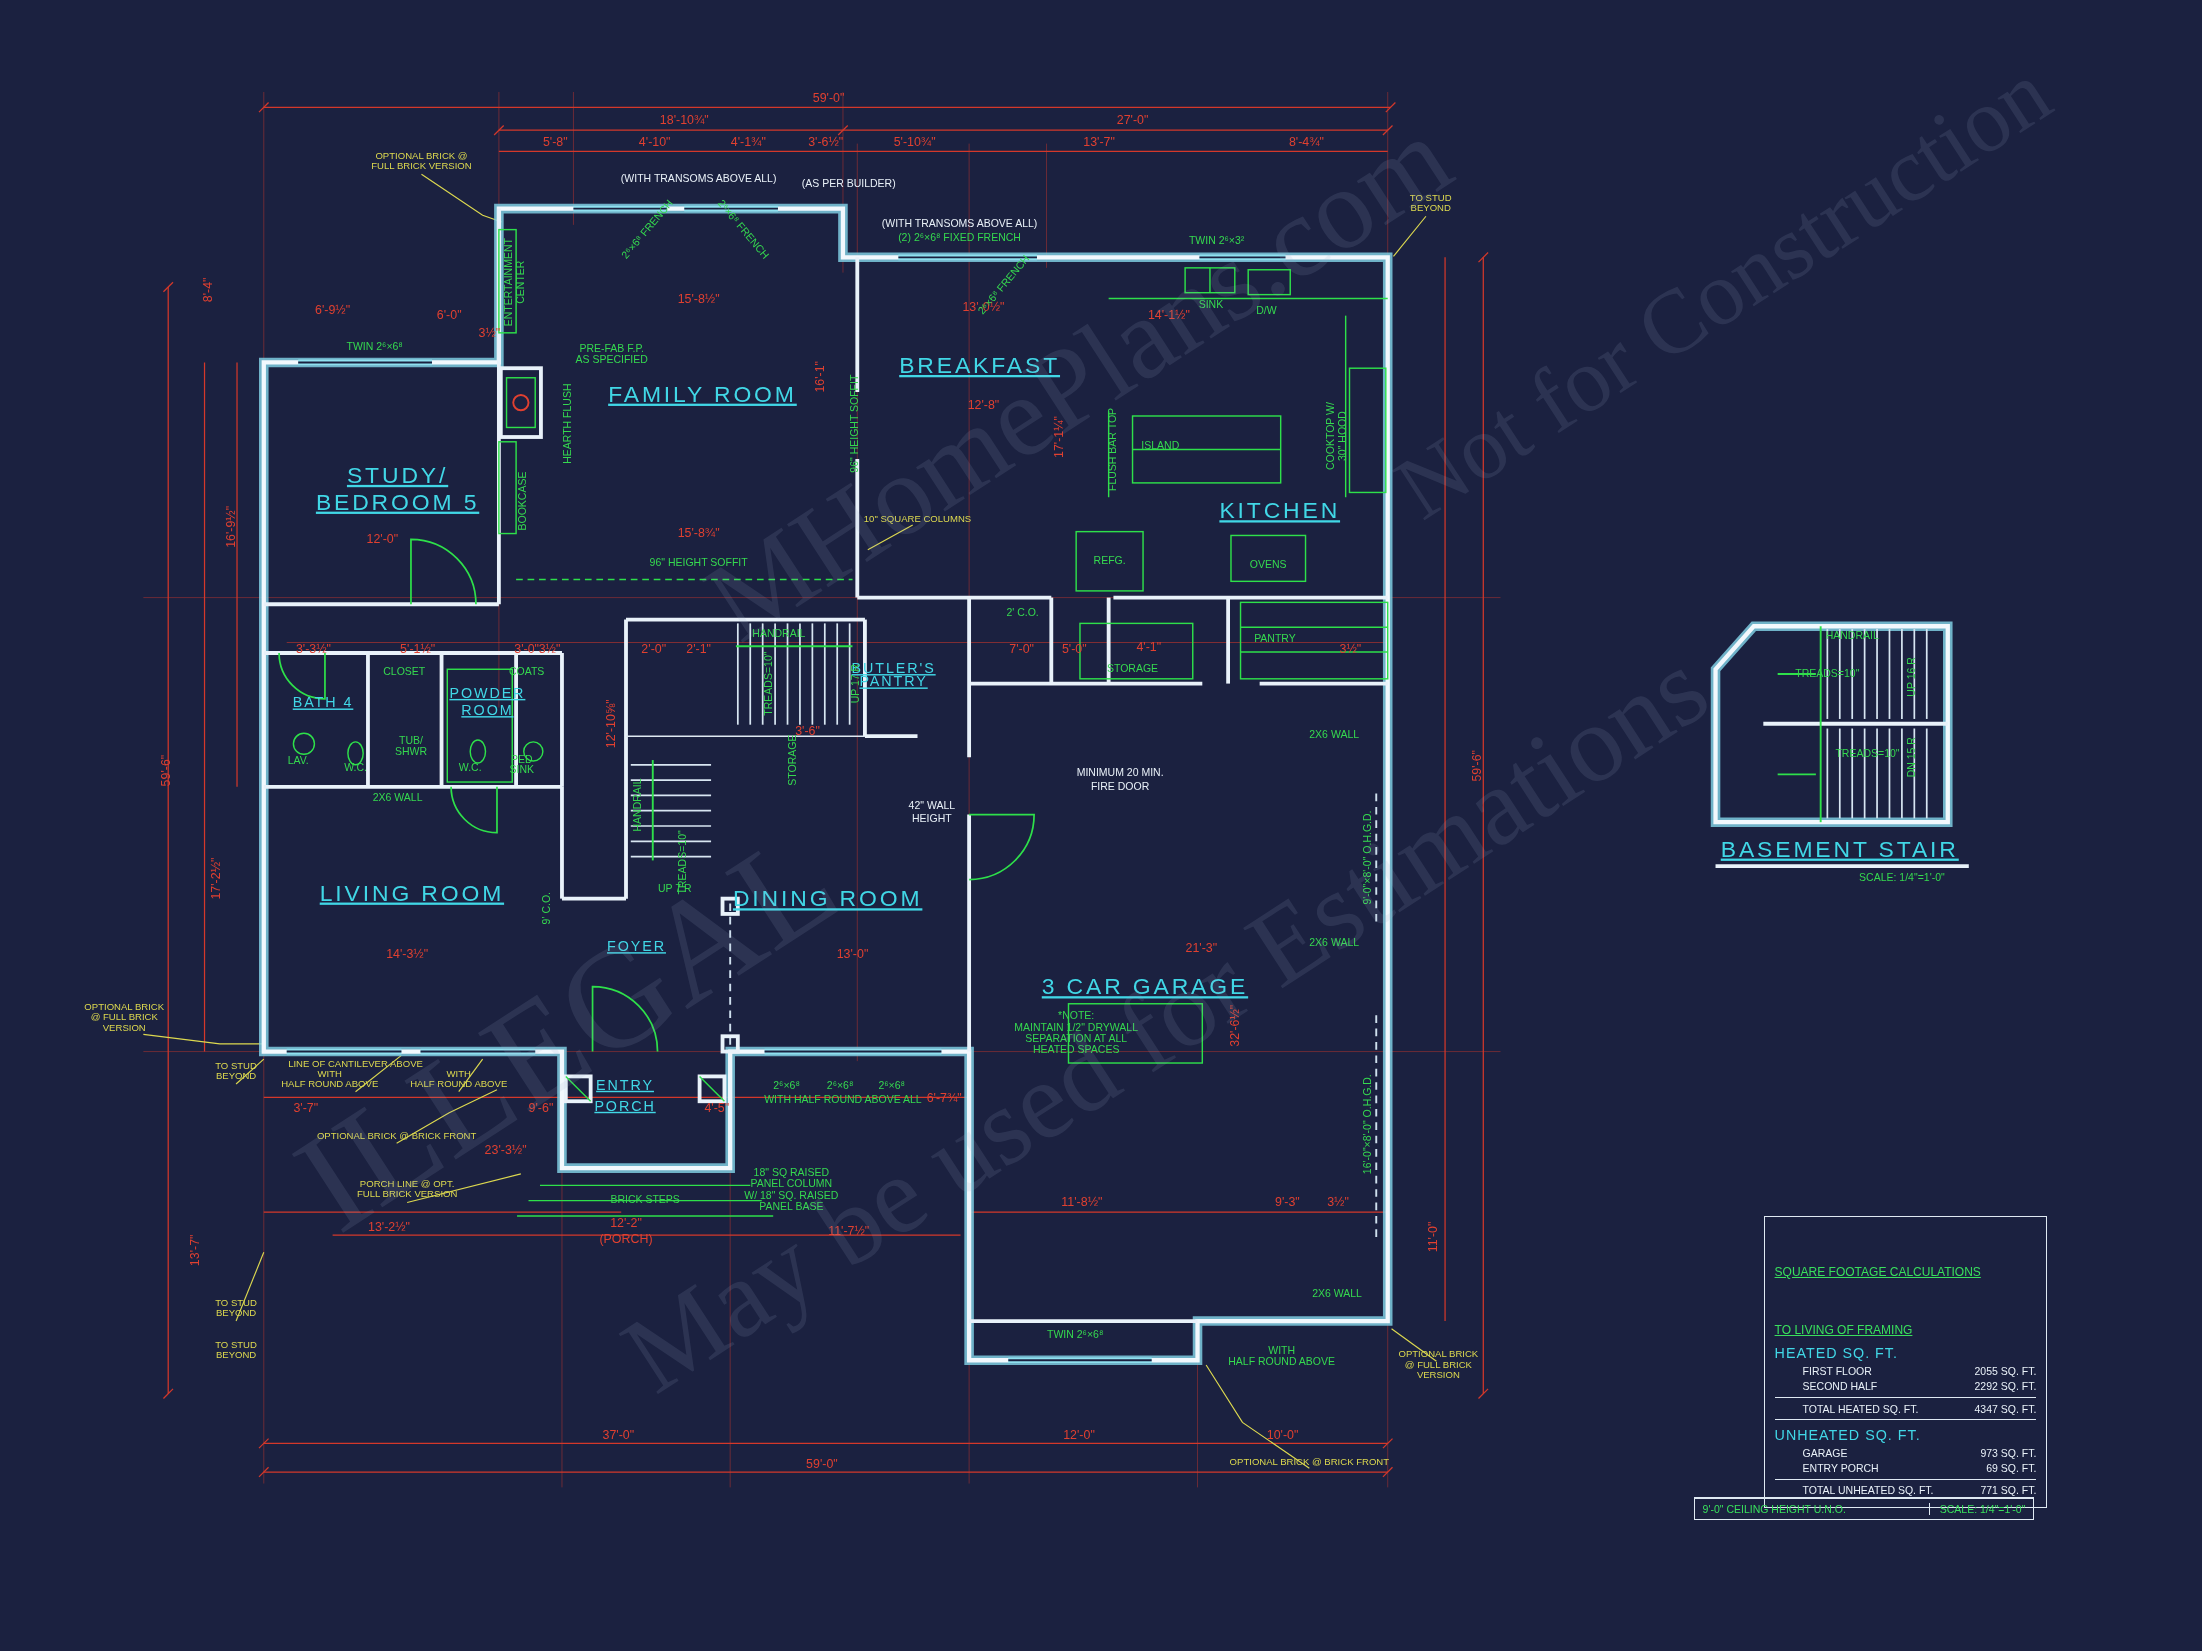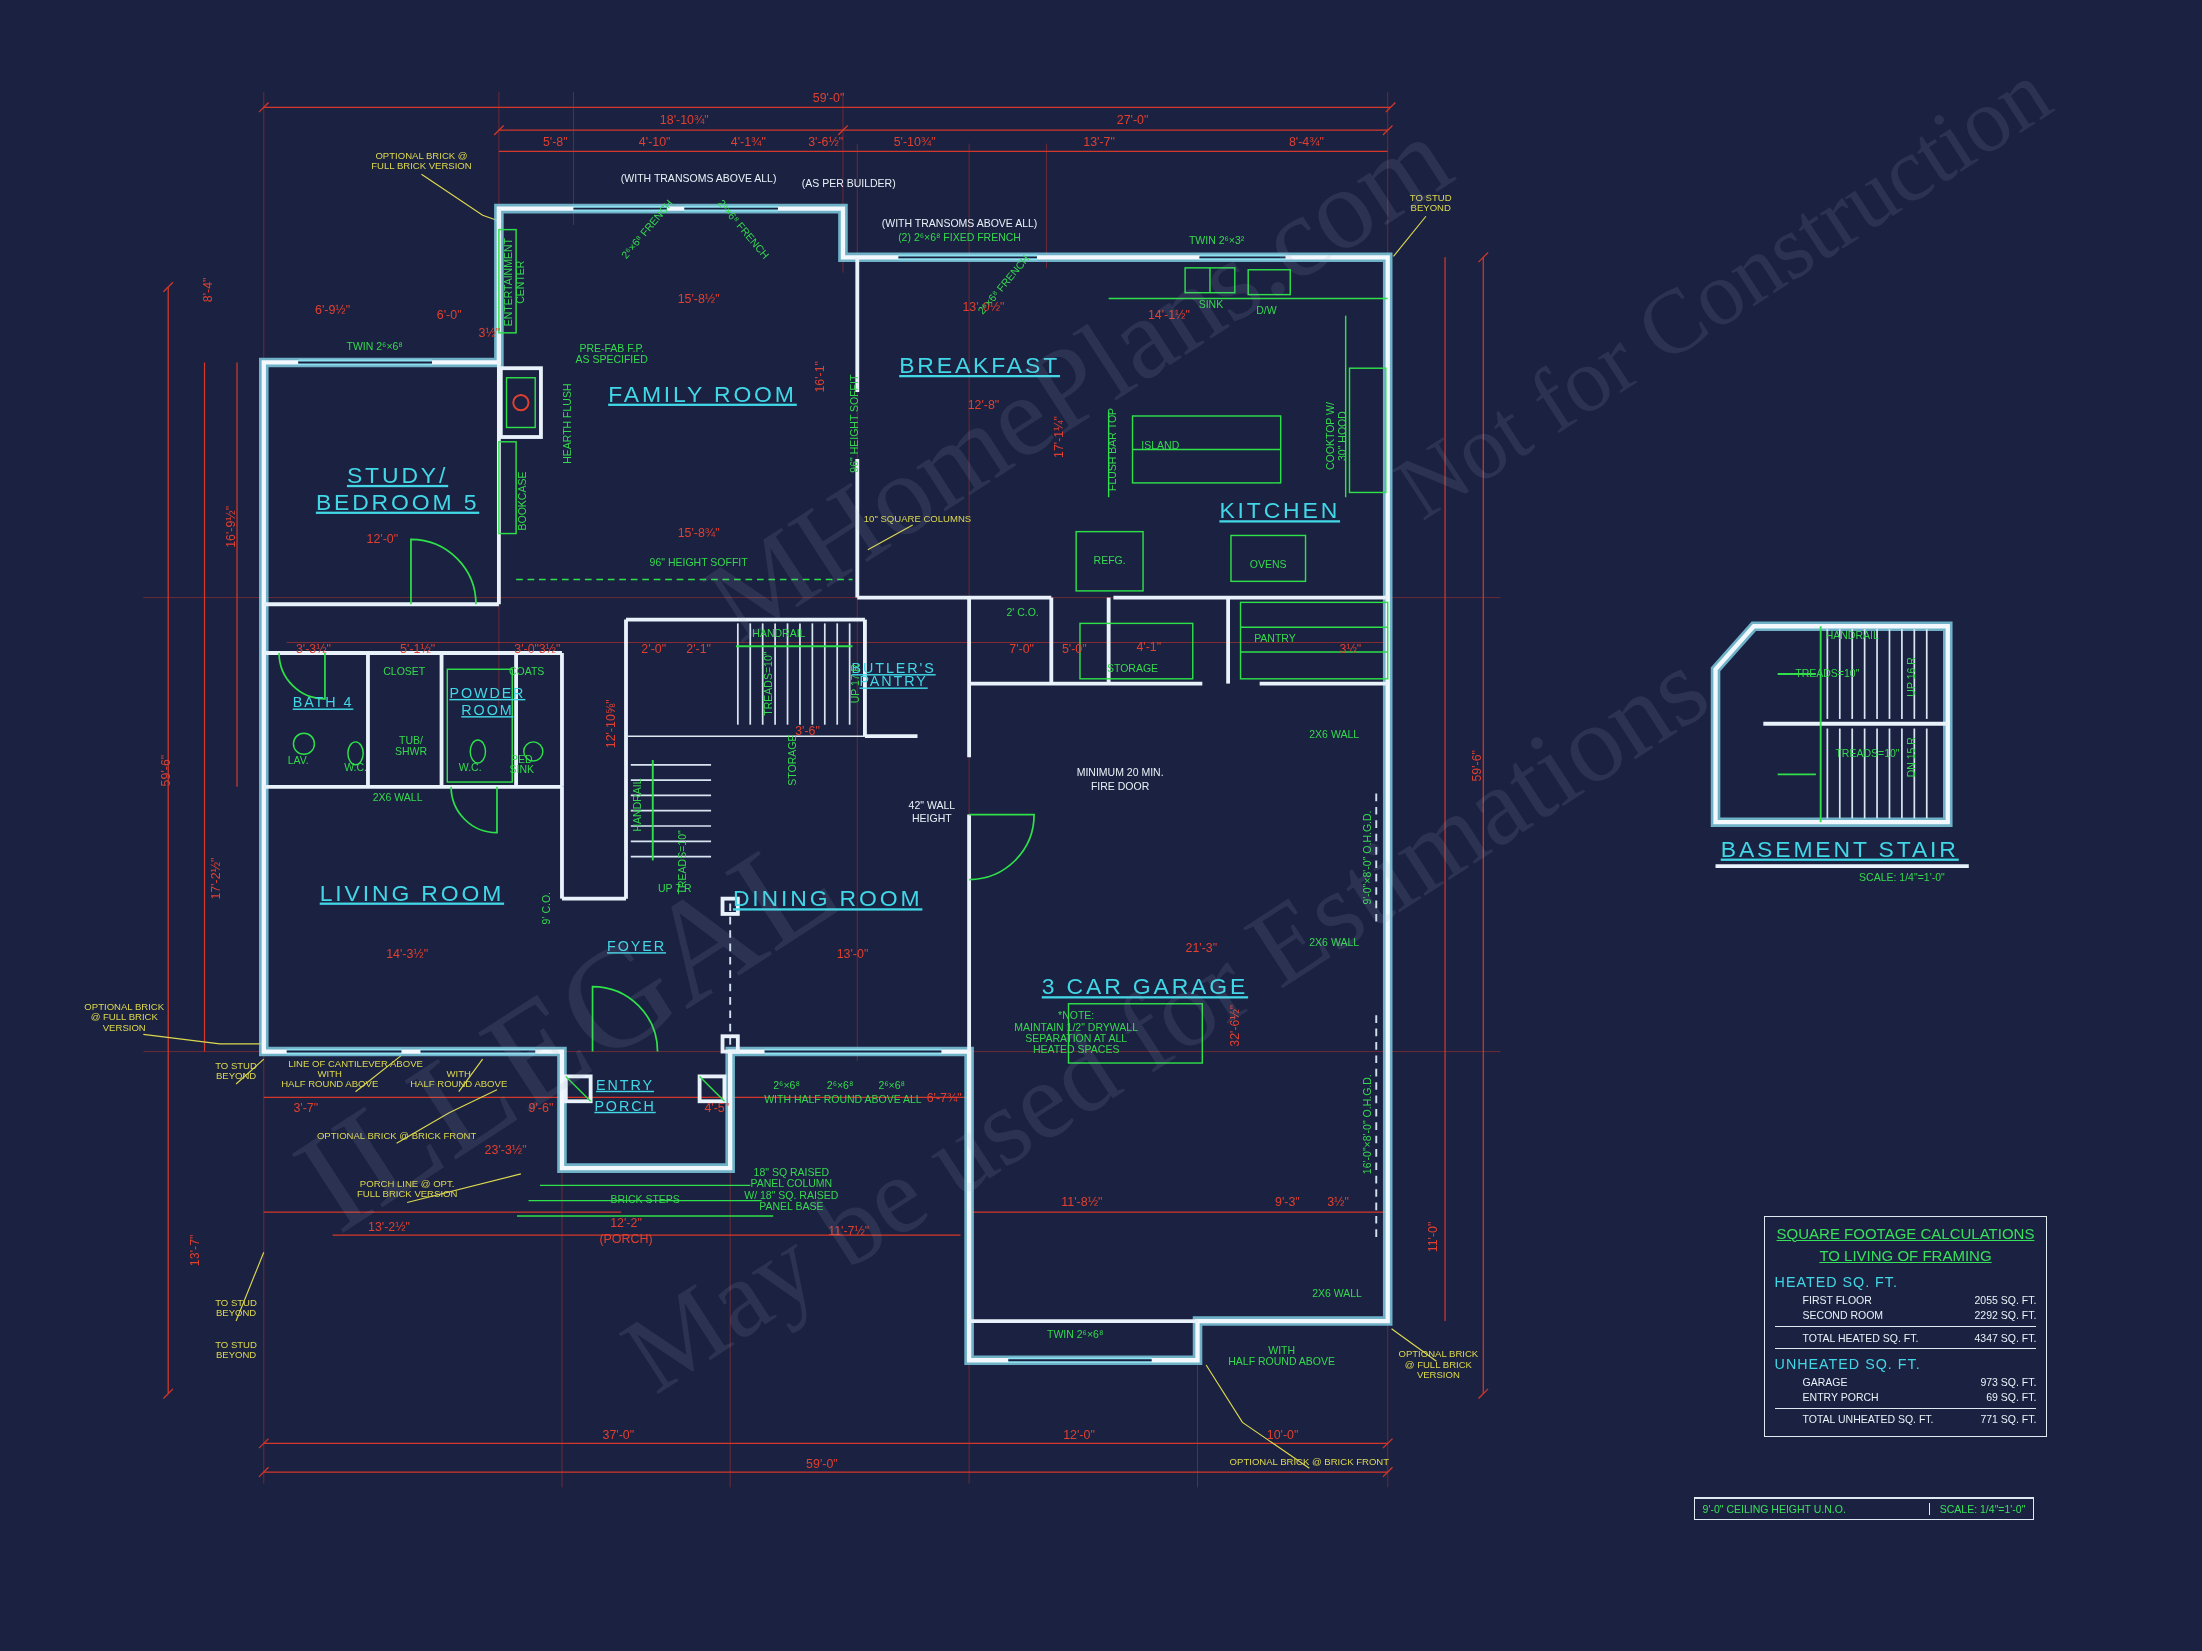--- a/index.html
+++ b/index.html
@@ -26,21 +26,21 @@
   .wdash{stroke:#cfe0ee;stroke-width:2;stroke-dasharray:8 6;fill:none;}
   .rl{stroke:#d4382a;stroke-width:1.3;}
   .rx{stroke:#d4382a;stroke-width:1;opacity:.45;}
   .lead{stroke:#ddd94f;stroke-width:1.2;fill:none;}
   .tread{stroke:#d8e6f2;stroke-width:1.8;}
   .rail{stroke:#2ee04a;stroke-width:2;fill:none;}
   .redmark{stroke:#e04030;stroke-width:2;fill:none;}
 
   .sqft{position:absolute;left:1764px;top:1216px;width:283px;border:1.9px solid #dfe9f2;
         color:#e9f1f8;font-size:10.5px;padding:5.7px 9.6px 7.6px;box-sizing:border-box;}
-  .shead{color:#39e05c;text-align:center;text-decoration:underline;font-size:15px;line-height:1.5;}
+  .shead{color:#39e05c;text-align:left;text-decoration:underline;font-size:12px;line-height:1.5;margin-top:40px;}
   .ssec{color:#41d7e6;font-size:14.3px;letter-spacing:1px;margin:6.7px 0 3.8px;}
   .srow{display:flex;justify-content:space-between;margin:2.9px 0;padding-left:28px;}
   .srule{border:0;border-top:1px solid #dfe9f2;margin:4.8px 0;}
   .tblock{position:absolute;left:1694px;top:1497px;width:340px;border:1.9px solid #dfe9f2;box-sizing:border-box;}
   .tb-title{color:#41d7e6;font-size:29px;letter-spacing:2.9px;padding:4.8px 9.6px 5.7px;}
   .tb-bottom{display:flex;justify-content:space-between;border-top:1.9px solid #dfe9f2;
              color:#39e05c;font-size:10.5px;padding:3.8px 7.6px;}
   .tb-scale{border-left:1.9px solid #dfe9f2;padding-left:9.6px;margin-left:9.6px;}
 </style>
 </head>
@@ -460,21 +460,21 @@
 
 <div class="sqft">
   <div class="shead">SQUARE FOOTAGE CALCULATIONS</div>
   <div class="shead">TO LIVING OF FRAMING</div>
   <div class="ssec">HEATED SQ. FT.</div>
   <div class="srow">
     <span>FIRST FLOOR</span>
     <span>2055 SQ. FT.</span>
   </div>
   <div class="srow">
-    <span>SECOND ROOM</span>
+    <span>SECOND HALF</span>
     <span>2292 SQ. FT.</span>
   </div>
   <hr class="srule">
   <div class="srow">
     <span>TOTAL HEATED SQ. FT.</span>
     <span>4347 SQ. FT.</span>
   </div>
   <hr class="srule">
   <div class="ssec">UNHEATED SQ. FT.</div>
   <div class="srow">

